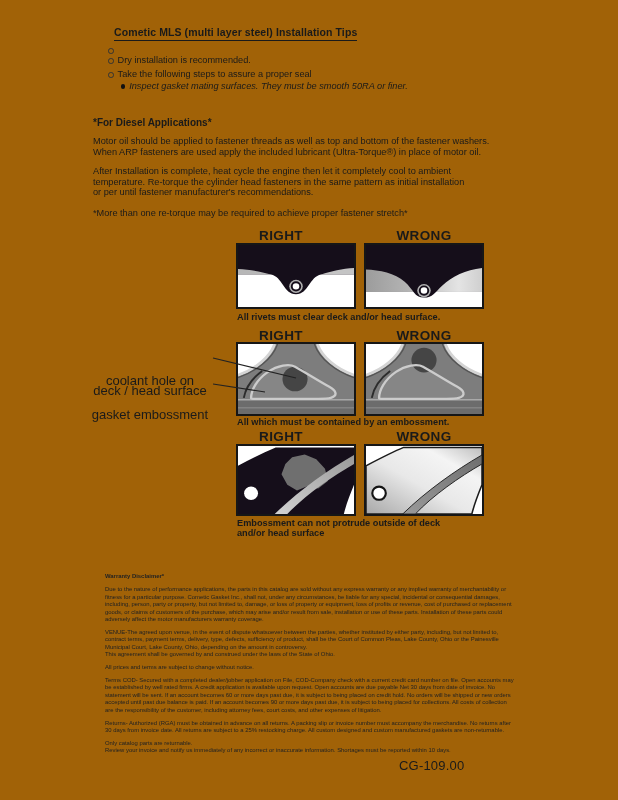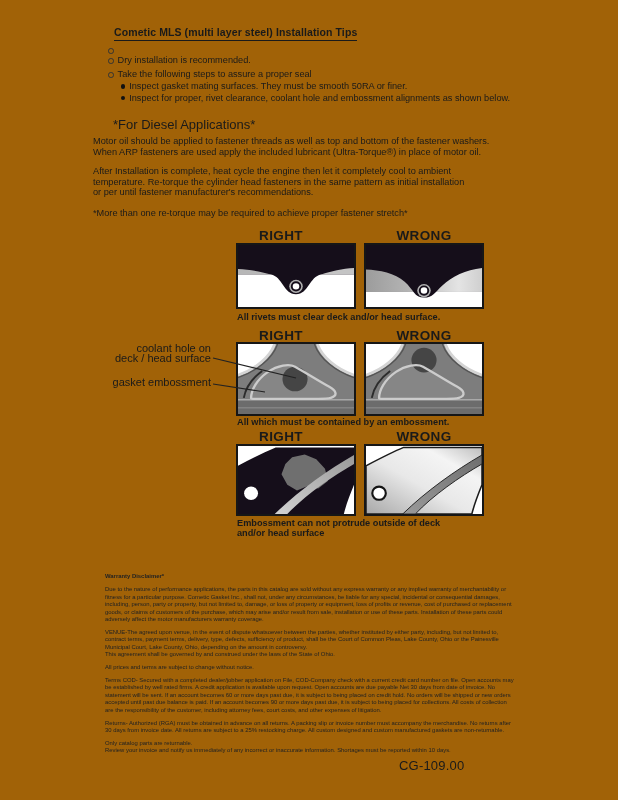--- a/index.html
+++ b/index.html
@@ -4,47 +4,47 @@
 <style>
   html,body{margin:0;padding:0;background:#ffffff;}
   .page{position:relative;width:618px;height:800px;background:#a16207;
         font-family:"Liberation Sans",sans-serif;color:#1a1a1a;overflow:hidden;}
 
   .title{position:absolute;left:114px;top:26px;font-size:10.5px;font-weight:bold;
          letter-spacing:.1px;border-bottom:1.4px solid #1a1a1a;padding-bottom:1.5px;}
 
   .bullets{position:absolute;left:108px;top:44px;font-size:9.2px;}
   .b-item{display:flex;align-items:flex-start;line-height:13.6px;}
-  .b-item.subrow{margin-left:13px;line-height:11.4px;}
+  .b-item.subrow{margin-left:13px;line-height:11.4px;font-style:italic;}
   .ring{flex:0 0 auto;width:3.6px;height:3.6px;border:1px solid #333;border-radius:50%;
         margin:4.4px 4px 0 0;}
   .dot{flex:0 0 auto;width:4.2px;height:4.2px;background:#111;border-radius:50%;
        margin:3.3px 4px 0 0;}
 
-  .diesel-h{position:absolute;left:93px;top:117px;font-size:13px;font-weight:normal;margin-left:20px;}
+  .diesel-h{position:absolute;left:93px;top:117px;font-size:10px;font-weight:bold;}
   .body-p{position:absolute;left:93px;width:420px;font-size:9.2px;line-height:10.6px;
           white-space:pre-line;}
   .p1{top:136px}.p2{top:166px}.pnote{top:208px}
 
   .fl{position:absolute;width:120px;text-align:center;font-size:13.5px;font-weight:bold;
       letter-spacing:.4px;}
   .c1{left:221px}.c2{left:364px}
   .lr1{top:228px}.lr2{top:328px}.lr3{top:429px}
 
   .bx{position:absolute;width:120px;border:2px solid #161616;box-sizing:border-box;
       background:#fff;}
   .br1{top:243px;height:66px}.br2{top:342px;height:74px}.br3{top:444px;height:72px}
   .bx svg{display:block;width:100%;height:100%;}
 
   .cap{position:absolute;left:237px;font-size:9.2px;font-weight:bold;line-height:10px;
        white-space:pre-line;}
   .capr1{top:312px}.capr2{top:417px}.capr3{top:518px}
 
-  .ann{position:absolute;left:89px;width:122px;text-align:right;font-size:11px;
-       line-height:9.8px;white-space:pre-line;}
+  .ann{position:absolute;left:89px;width:122px;text-align:center;font-size:13px;
+       line-height:9.8px;white-space:pre-line;margin-top:32px;}
   .ann1{top:344px}.ann2{top:378px}
 
   .leaders{position:absolute;left:0;top:0;pointer-events:none;}
 
   .legal{position:absolute;left:105px;top:573px;width:500px;font-size:5.9px;
          line-height:7.4px;color:#222;}
   .legal .lh{font-weight:bold;margin-bottom:6px;}
   .legal p{margin:0 0 5.5px 0;white-space:pre-line;}
 
   .docnum{position:absolute;left:383px;top:758px;font-size:13px;letter-spacing:.2px;margin-left:16px;}
@@ -64,24 +64,20 @@
       <span class="ring"></span>
       <span>Dry installation is recommended.</span>
     </div>
     <div class="b-item">
       <span class="ring"></span>
       <span>Take the following steps to assure a proper seal</span>
     </div>
     <div class="b-item subrow">
       <span class="dot"></span>
       <span>Inspect gasket mating surfaces.  They must be smooth 50RA or finer.</span>
-    </div>
-    <div class="b-item subrow">
-      <span class="dot"></span>
-      <span>Inspect for proper, rivet clearance, coolant hole and embossment alignments as shown below.</span>
     </div>
   </div>
 
   <div class="diesel-h">*For Diesel Applications*</div>
   <div class="body-p p1">Motor oil should be applied to fastener threads as well as top and bottom of the fastener washers.
 When ARP fasteners are used apply the included lubricant (Ultra-Torque®) in place of motor oil.</div>
   <div class="body-p p2">After Installation is complete, heat cycle the engine then let it completely cool to ambient
 temperature. Re-torque the cylinder head fasteners in the same pattern as initial installation
 or per until fastener manufacturer's recommendations.</div>
   <div class="body-p pnote">*More than one re-torque may be required to achieve proper fastener stretch*</div>

